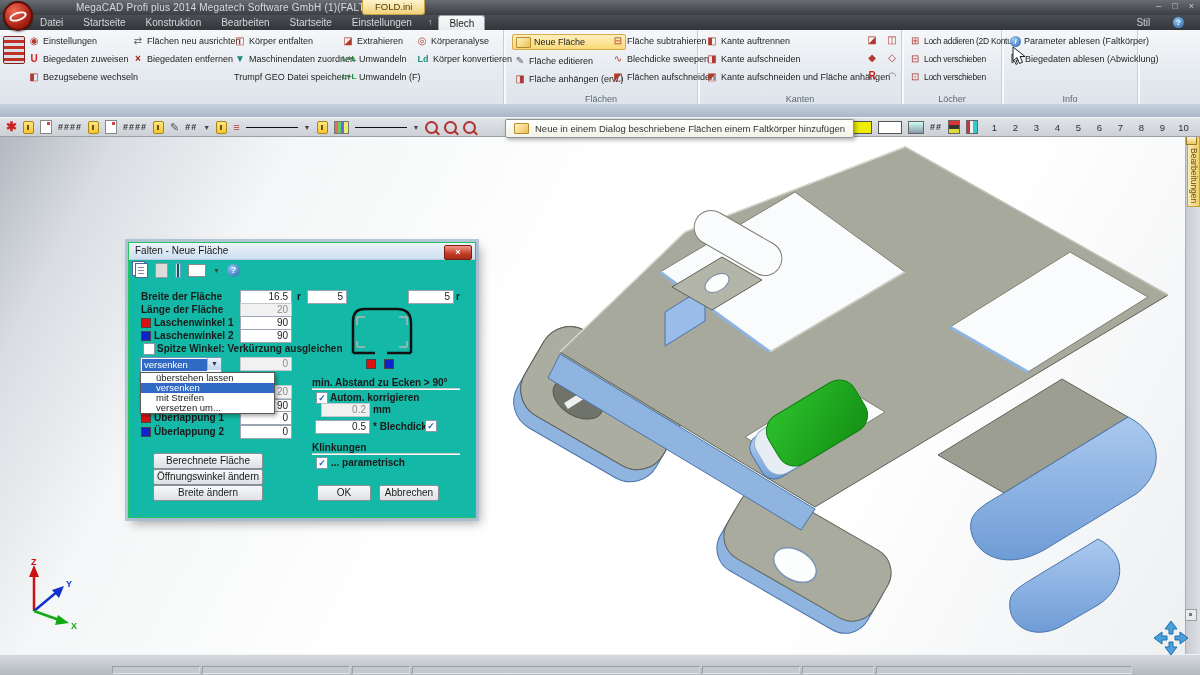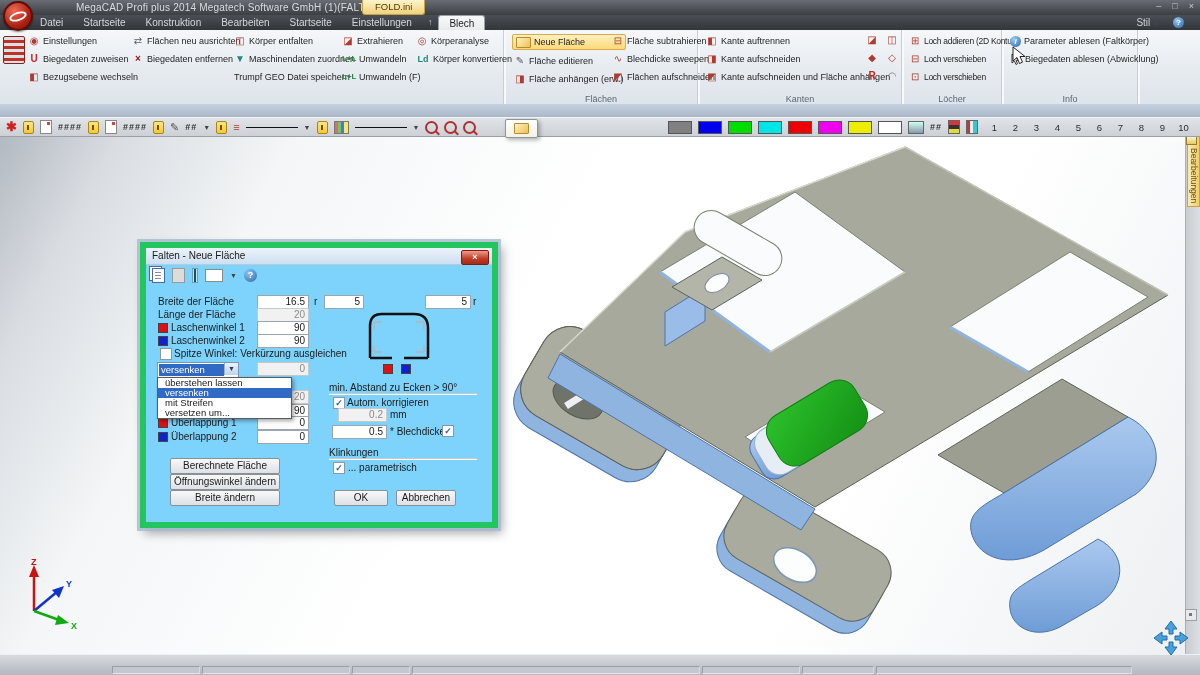--- a/index.html
+++ b/index.html
@@ -116,22 +116,22 @@
   .panbtn::after{content:"";position:absolute;left:3px;top:3px;width:3px;height:3px;background:#777;}
   .pancross{position:absolute;right:10px;bottom:-2px;z-index:70;}
 
   
   .statusbar{position:absolute;left:0;bottom:0;width:100%;height:20px;
         background:linear-gradient(#d6dade,#b2b8bf);border-top:1px solid #eef1f3;}
   .sbcell{position:absolute;bottom:1px;height:6px;background:#c3c8ce;
         border:1px solid #979ea5;border-bottom-color:#e2e6ea;border-right-color:#d5dade;}
 
   
-  .dialog{position:absolute;left:140px;top:242px;width:346px;height:274px;z-index:40;
-        background:#7dd3fc;border:6px solid #22c55e;font-size:10px;color:#1a1a1a;
+  .dialog{position:absolute;left:128px;top:242px;width:346px;height:274px;z-index:40;
+        background:#14b8a6;border:1px solid #22c55e;font-size:10px;color:#1a1a1a;
         box-shadow:0 0 0 3px rgba(165,186,209,.8),4px 5px 10px rgba(0,0,0,.35);}
   .dlg-title{height:16px;background:linear-gradient(#ecf3fb,#cedff0);
         border-bottom:1px solid #b9cadd;padding-left:6px;line-height:16px;font-size:10px;}
   .dlg-close{position:absolute;top:2px;right:3px;width:26px;height:13px;
         background:linear-gradient(#f2988c,#c23b26 60%,#a52b18);border:1px solid #7e1d0f;
         border-radius:2px;color:#fff;font-size:9px;font-weight:bold;text-align:center;line-height:12px;}
   .dlg-tools{position:absolute;left:6px;top:20px;display:flex;align-items:center;gap:7px;}
   .di-copy{width:11px;height:13px;background:#fff;border:1px solid #4a6aa0;
         box-shadow:-3px -2px 0 -1px #fff,-3px -2px 0 0 #4a6aa0;position:relative;}
   .di-copy::after{content:"";position:absolute;left:2px;top:3px;width:6px;height:1px;background:#88a;
@@ -142,39 +142,39 @@
         border:1px solid #0e584c;
         background-image:repeating-linear-gradient(90deg,rgba(255,255,255,.7) 0 1px,transparent 1px 4px),
                          repeating-linear-gradient(rgba(255,255,255,.7) 0 1px,transparent 1px 4px);}
   .di-drop{width:16px;height:11px;background:#fff;border:1px solid #8a8a8a;}
   .di-help{width:13px;height:13px;border-radius:50%;
         background:radial-gradient(circle at 35% 30%,#8ec4f2,#2b66ac);color:#fff;
         font-size:9px;font-weight:bold;text-align:center;line-height:13px;}
   .grp{position:absolute;border:1px solid #c9c9c9;border-radius:2px;
         box-shadow:inset 0 0 0 1px #fafafa;}
   .grp-label{position:absolute;top:-6px;left:6px;background:#f0f0f0;padding:0 3px;font-size:10px;}
-  .lbl{position:absolute;font-size:10px;white-space:nowrap;}
+  .lbl{position:absolute;font-size:10px;white-space:nowrap;font-weight:bold;}
   .fld{position:absolute;height:11px;background:#fff;border:1px solid #9aa5b1;
         font-size:10px;text-align:right;padding:1px 3px 0 0;line-height:10px;}
   .fld.dis{background:#f1f1f1;color:#8b8b8b;border-color:#c3c9cf;}
   .sq{position:absolute;width:8px;height:8px;border:1px solid #444;}
   .cb{position:absolute;width:10px;height:10px;background:#fff;border:1px solid #8a97a5;
         font-size:9px;font-weight:bold;color:#2b5fa8;text-align:center;line-height:10px;}
   .dbtn{position:absolute;height:14px;background:linear-gradient(#f7f8f9,#dde1e5);
         border:1px solid #8a9097;border-radius:2px;font-size:10px;text-align:center;line-height:13px;}
   .combo{position:absolute;left:11px;top:114px;width:80px;height:14px;background:#fff;
         border:1px solid #7a96b8;}
   .combo-val{position:absolute;left:1px;top:1px;right:14px;bottom:1px;background:#316ac5;
         color:#fff;font-size:9.5px;line-height:11px;padding-left:2px;white-space:nowrap;overflow:hidden;}
   .combo-btn{position:absolute;right:0;top:0;width:13px;height:12px;
         background:linear-gradient(#eaf3fc,#bdd5ee);border-left:1px solid #9ab2cc;
         font-size:7px;text-align:center;line-height:12px;color:#335;}
   .droplist{position:absolute;left:11px;top:129px;width:133px;background:#fff;
         border:1px solid #5a5a5a;box-shadow:2px 2px 4px rgba(0,0,0,.35);z-index:5;}
-  .dropitem{font-size:9.5px;line-height:10px;height:10px;padding-left:7px;white-space:nowrap;}
+  .dropitem{font-size:9.5px;line-height:10px;height:10px;padding-left:15px;white-space:nowrap;}
   .dropitem.sel{background:#316ac5;color:#fff;}
   .sketch{position:absolute;left:216px;top:58px;}
   .sect-line{position:absolute;height:1px;background:#c9c9c9;box-shadow:0 1px 0 #fafafa;}
 
   .cursor{position:absolute;z-index:90;}
 </style>
 </head>
 <body>
 
 <div class="app">
@@ -418,20 +418,21 @@
       <span class="viewnum">6</span>
       <span class="viewnum">7</span>
       <span class="viewnum">8</span>
       <span class="viewnum">9</span>
       <span class="viewnum">10</span>
     </span>
   </div>
 
   <div class="tooltip">
     <span class="icbox"></span>
+    <span>Neue in einem Dialog beschriebene Flächen einem Faltkörper hinzufügen</span>
   </div>
 
   <div class="canvas">
 
     <svg class="model" width="1200" height="518" viewBox="0 0 1200 518">
       <defs>
         <linearGradient id="blueG" x1="0" y1="0" x2="0" y2="1">
           <stop offset="0" stop-color="#aac9ef"></stop>
             <stop offset="1" stop-color="#6f9cd6"></stop>
         </linearGradient>

